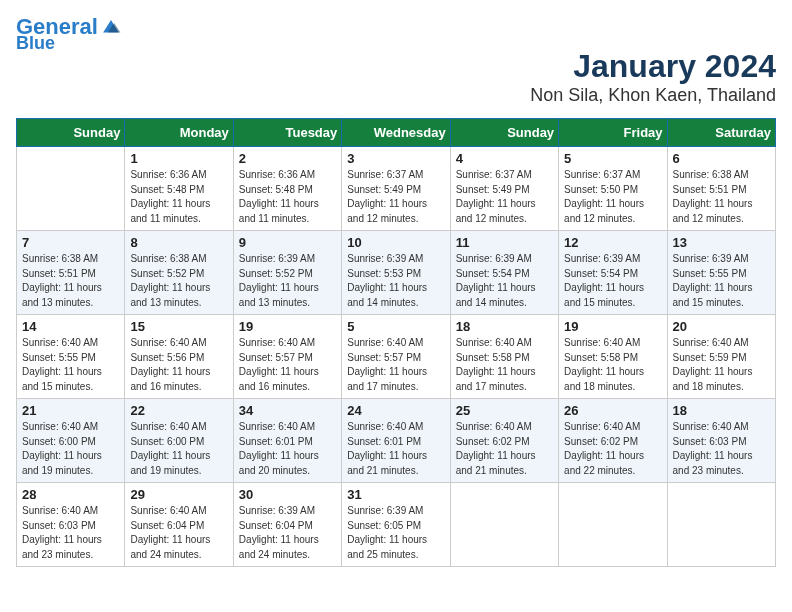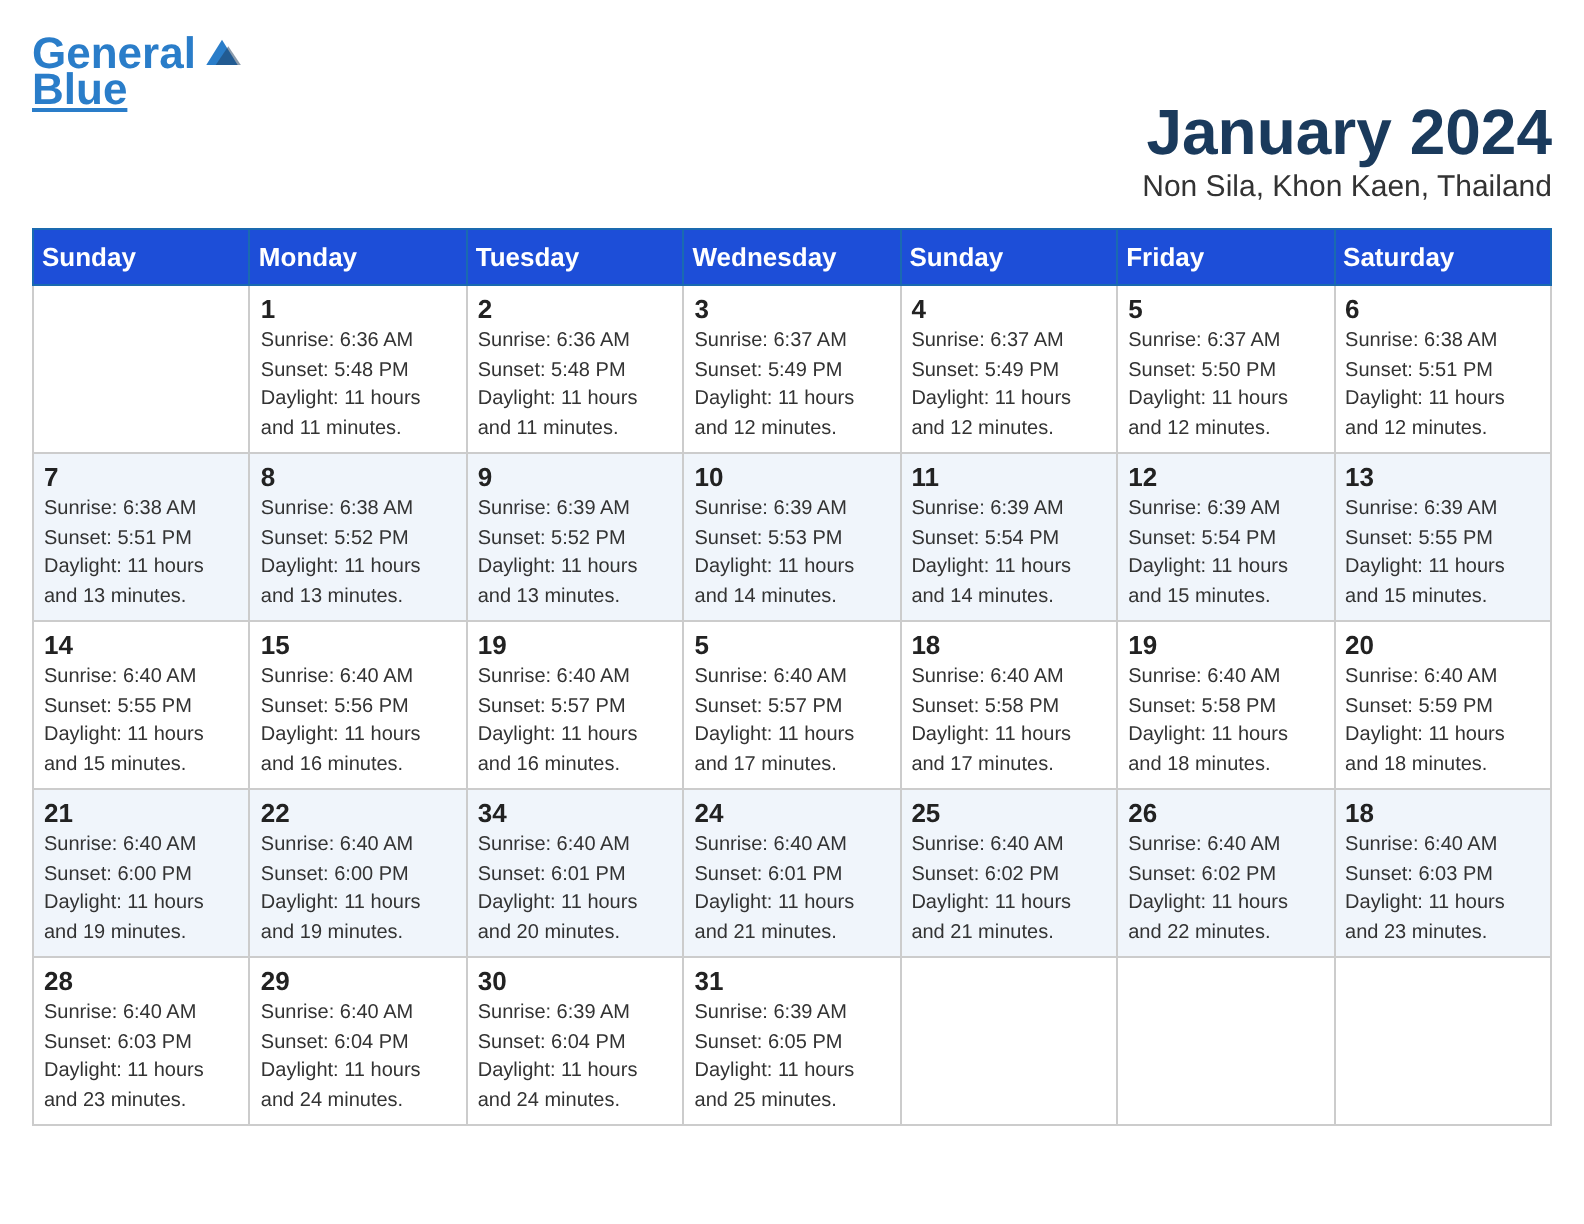--- a/index.html
+++ b/index.html
@@ -38,35 +38,35 @@
     .title-block {
       text-align: right;
       margin-top: 32px;
     }
     .month-title {
       font-size: 32px;
       font-weight: bold;
       color: #1a3a5c;
     }
     .subtitle {
-      font-size: 15px;
+      font-size: 18px;
       color: #333;
     }
     .calendar {
       width: 100%;
       border-collapse: collapse;
       border: 1px solid #ccc;
     }
     .calendar th {
-      background: #1d4ed8;
+      background: #15803d;
       color: #fff;
       font-size: 13px;
       font-weight: bold;
       padding: 6px 4px;
-      text-align: left;
+      text-align: right;
       border: 1px solid #1a6ab0;
     }
     .calendar td {
       vertical-align: top;
       padding: 4px 5px;
       border: 1px solid #ccc;
       width: calc(100% / 7);
       min-height: 80px;
     }
     .day-num {
@@ -100,21 +100,21 @@
       <div style="display:flex;align-items:center;">
         <span class="logo-text">
           <span>General</span>
         </span>
         <svg class="logo-icon" viewBox="0 0 28 22" xmlns="http://www.w3.org/2000/svg">
           <polygon points="4,18 14,2 24,18" fill="#2a7dc9"></polygon>
           <polygon points="10,18 18,6 26,18" fill="#1a3a5c" opacity="0.5"></polygon>
         </svg>
       </div>
       <div style="display:flex;align-items:center;margin-top:-4px;">
-        <span class="logo-text" style="color:#2a7dc9;font-size:22px;text-decoration:underline;">Blue</span>
+        <span class="logo-text" style="color:#2a7dc9;font-size:18px;">Blue</span>
       </div>
     </div>
   </div>
   <div class="title-block">
     <div class="month-title">January 2024</div>
     <div class="subtitle">Non Sila, Khon Kaen, Thailand</div>
   </div>
 </div>
 
 <table class="calendar">

